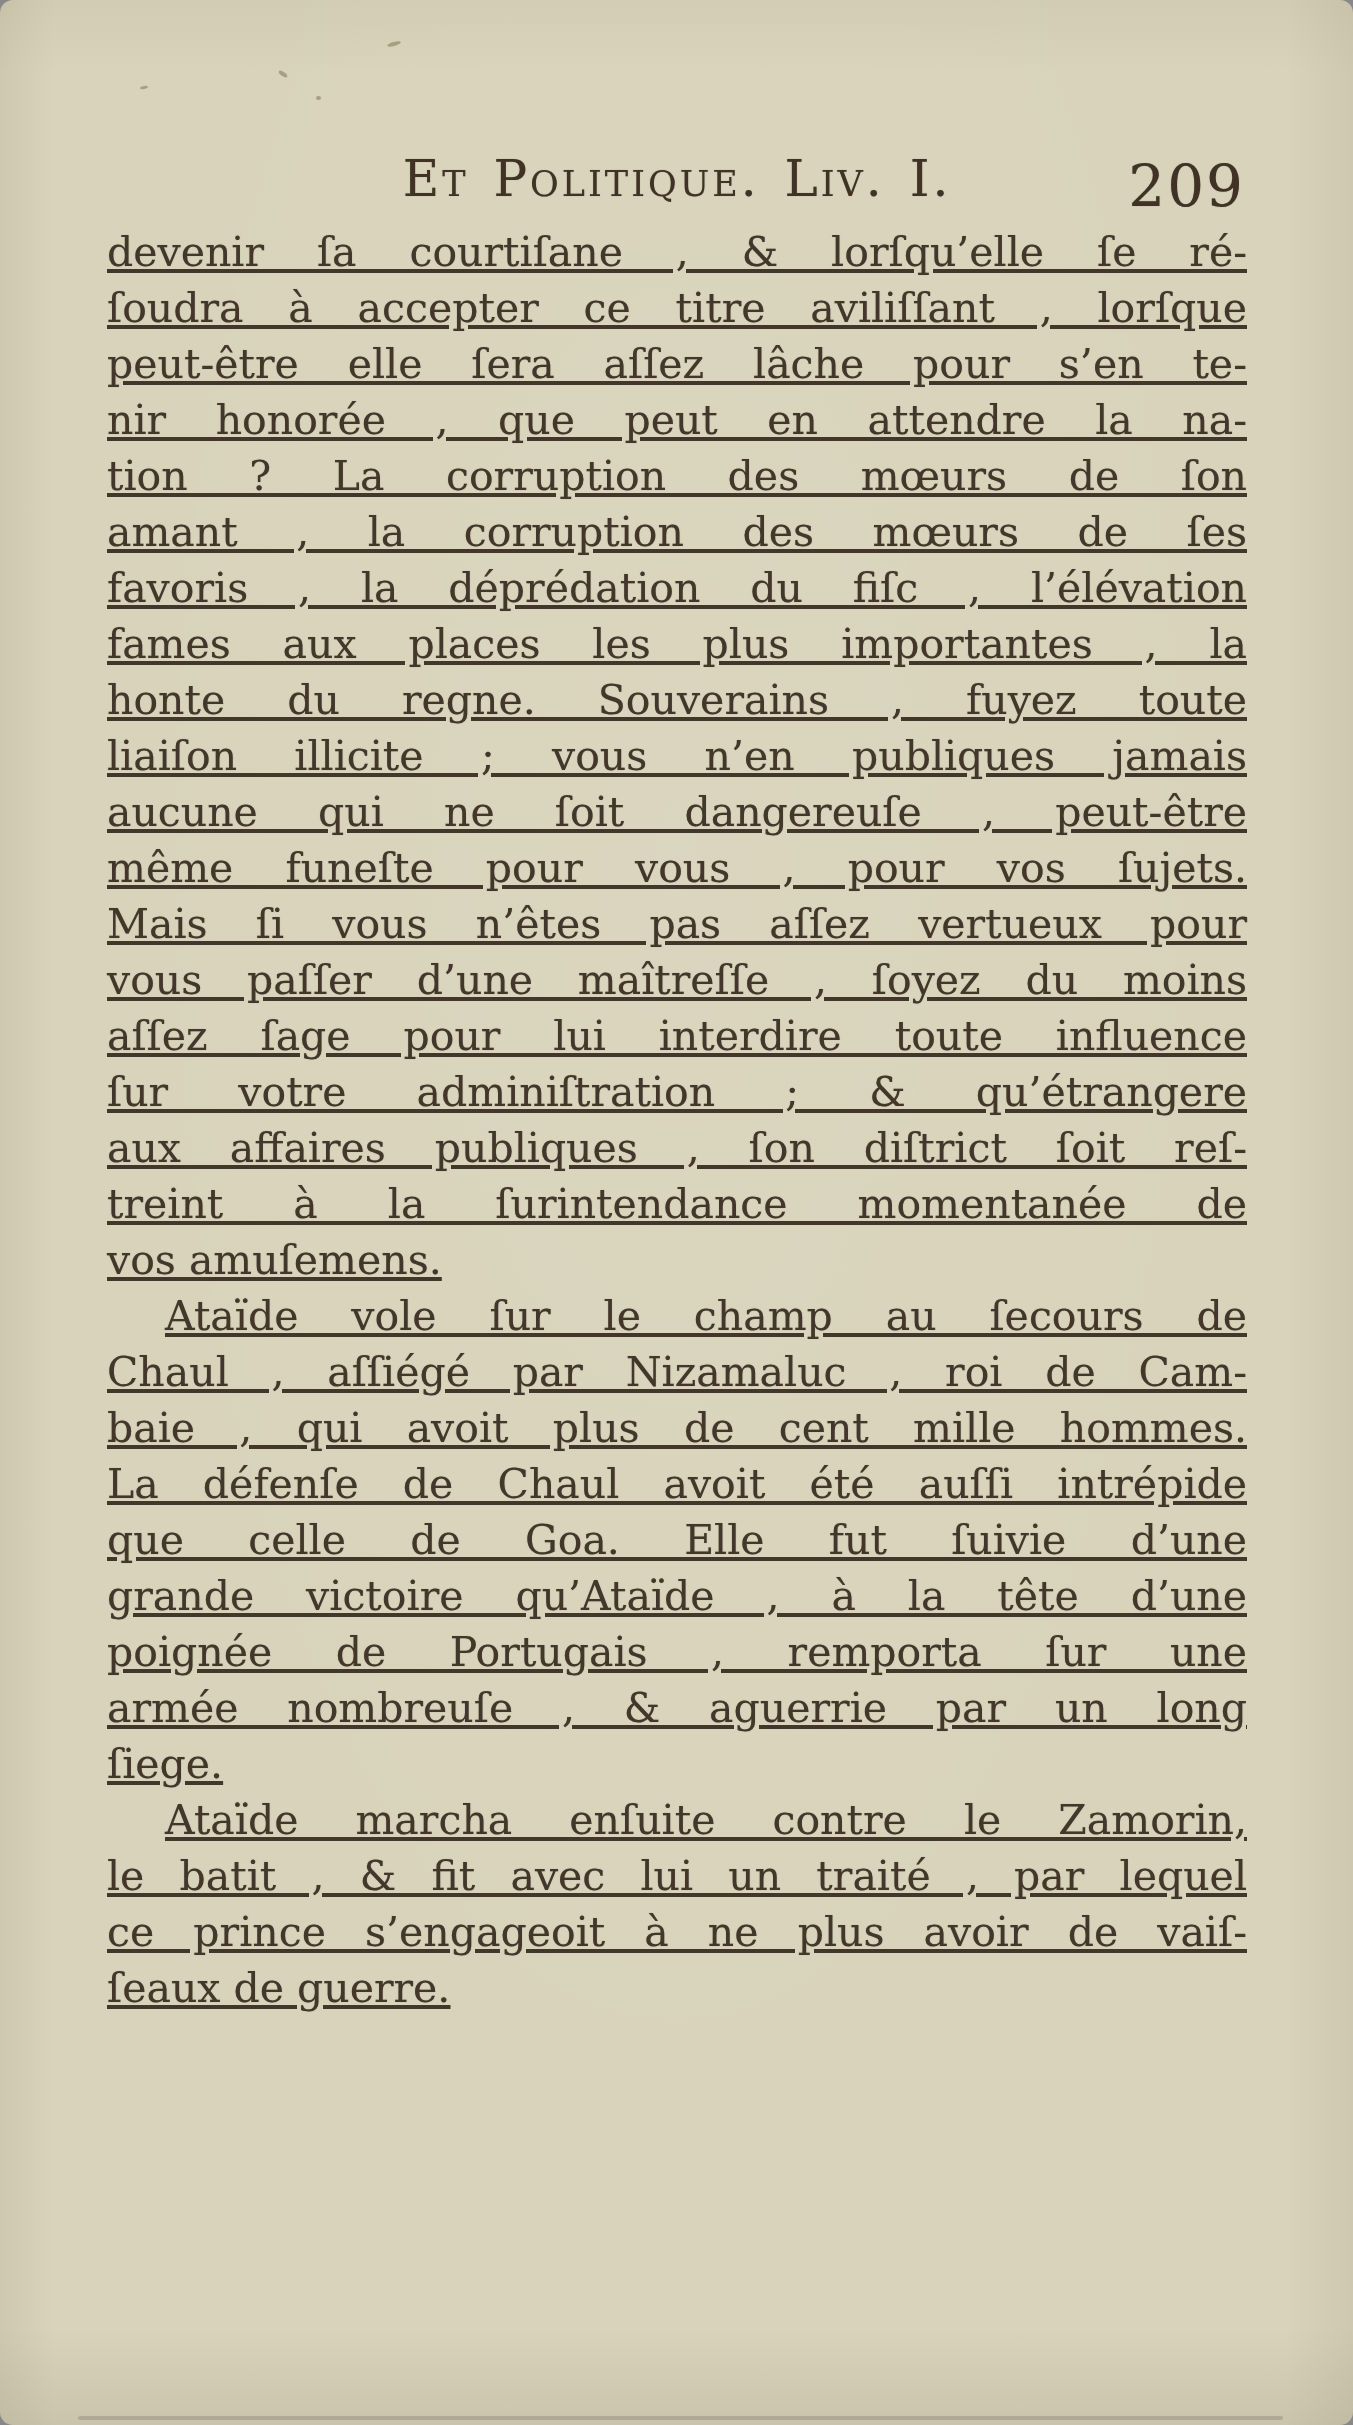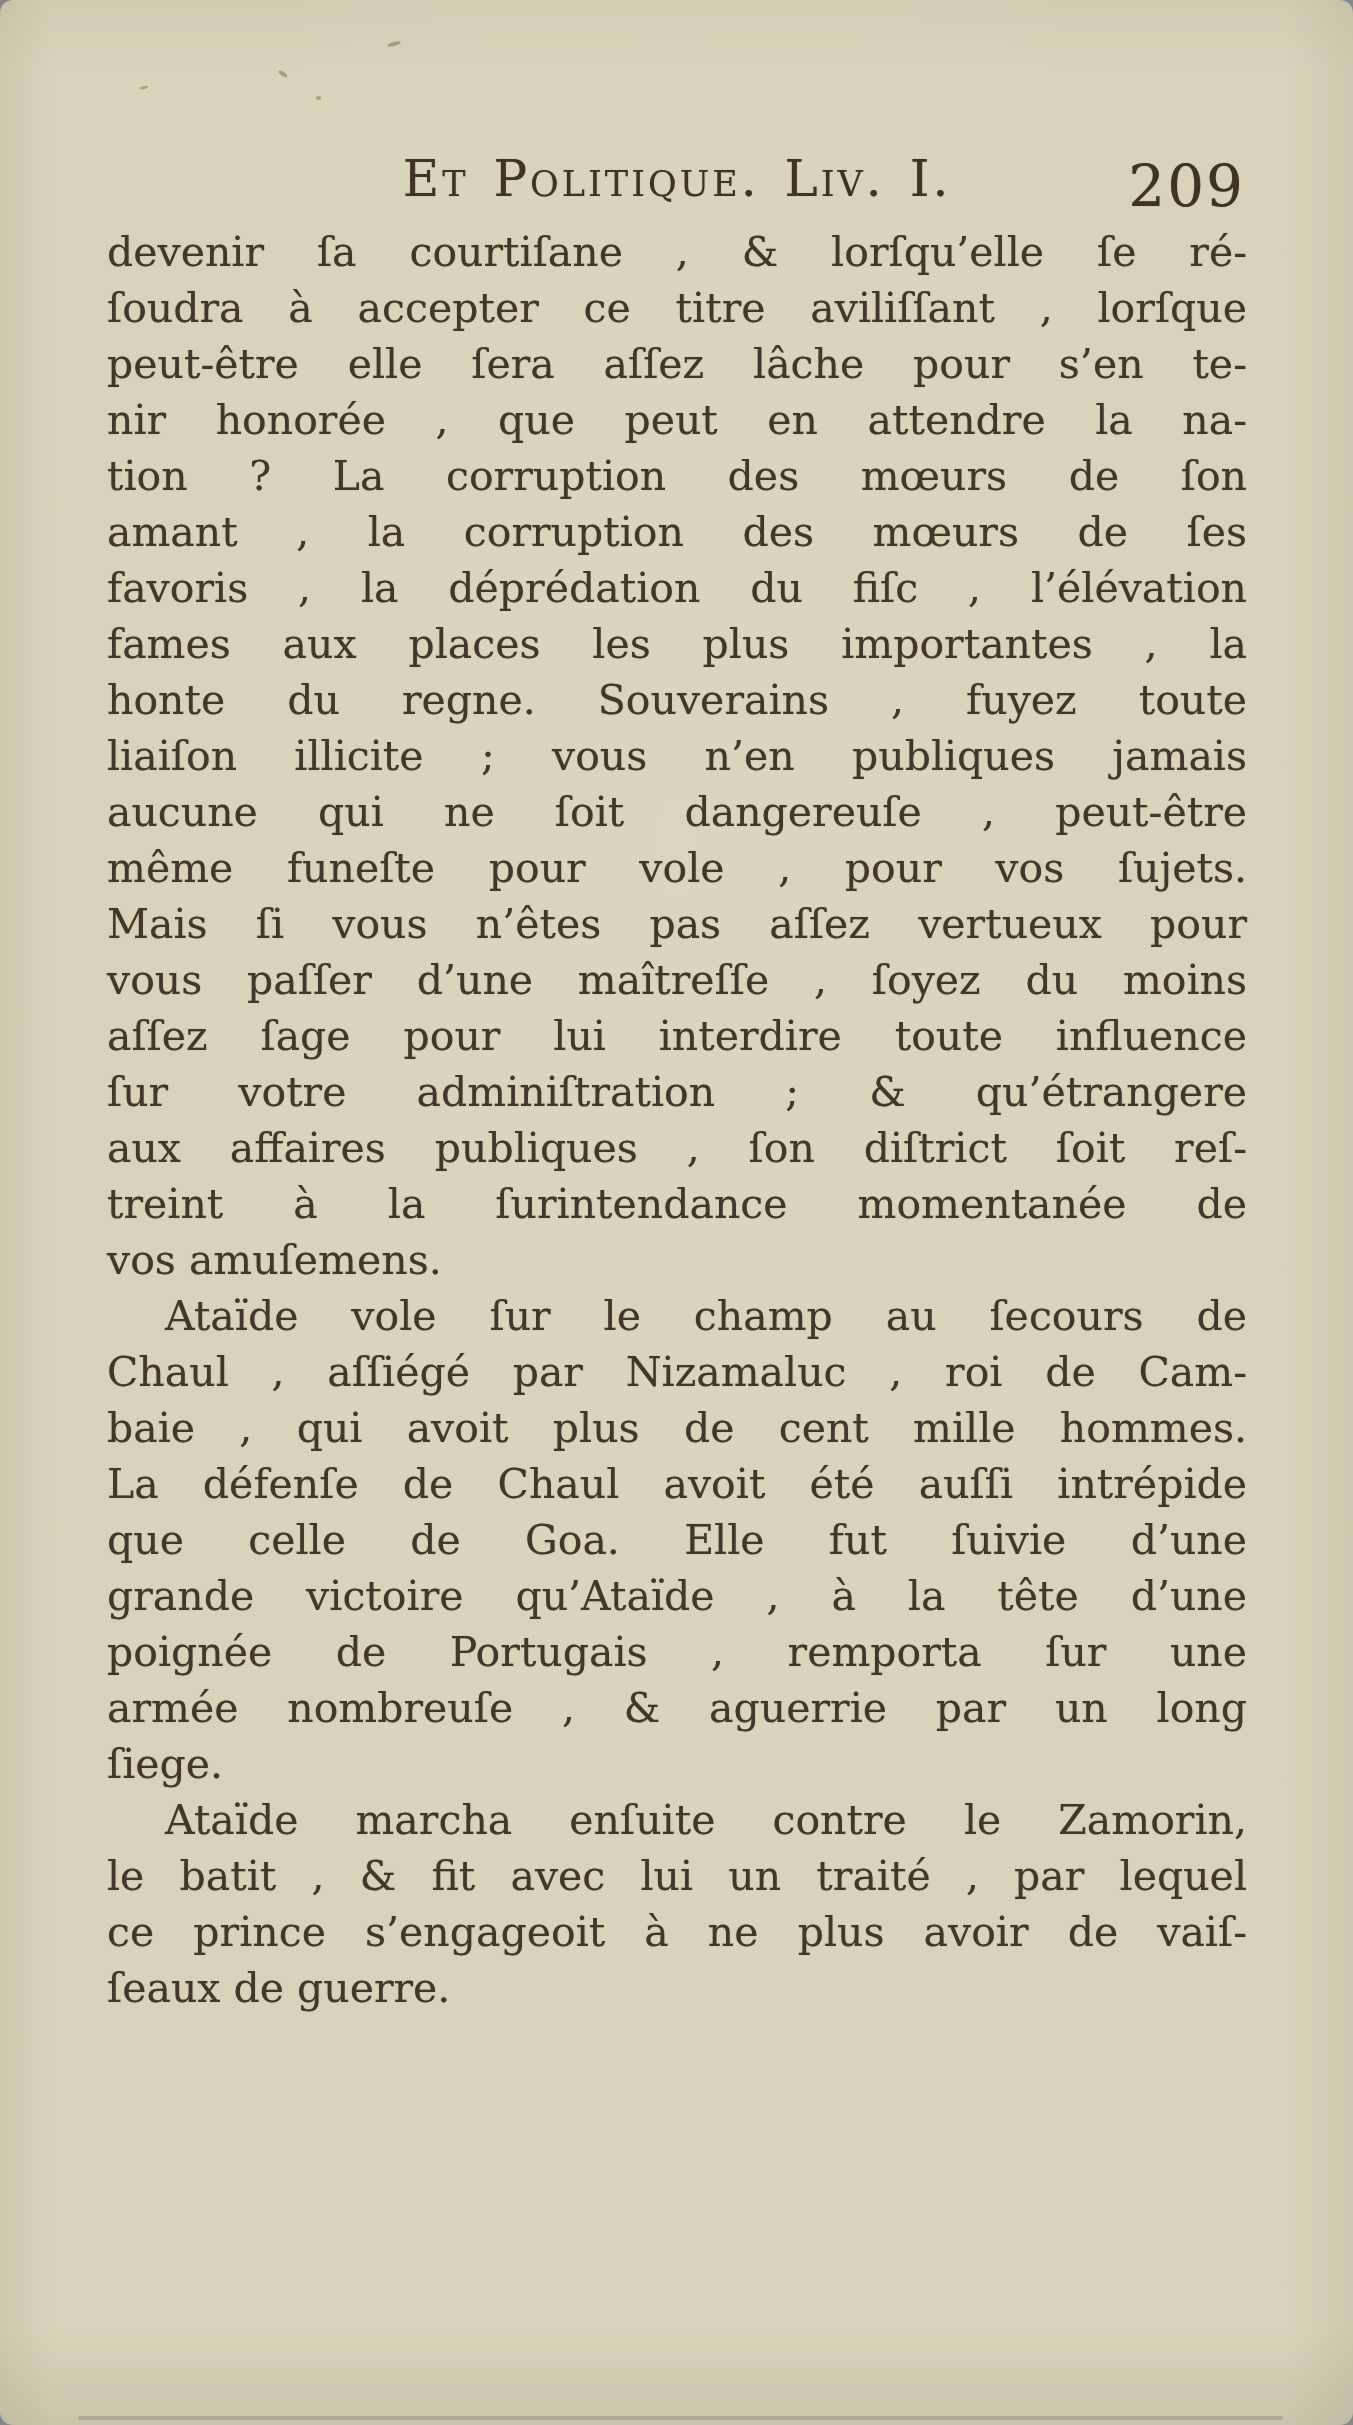--- a/index.html
+++ b/index.html
@@ -54,20 +54,21 @@
     width: 1140px;
   }
   .line {
     font-size: 41px;
     line-height: 56px;
     white-space: nowrap;
     text-align: justify;
     text-align-last: justify;
     color: #43362a;
     text-shadow: 0 0 1px rgba(67,54,42,0.40);
+    text-decoration: underline;
   }
   
   .line::after { content: none; }
   .line.indent { text-indent: 58px; }
   .line.para-end { text-align: center; text-align-last: left; }
   .speck {
     position: absolute;
     background: rgba(110,95,60,0.45);
     border-radius: 50%;
   }
@@ -96,21 +97,21 @@
     <div class="line">ſoudra à accepter ce titre aviliſſant , lorſque</div>
     <div class="line">peut-être elle ſera aſſez lâche pour s’en te-</div>
     <div class="line">nir honorée , que peut en attendre la na-</div>
     <div class="line">tion ? La corruption des mœurs de ſon</div>
     <div class="line">amant , la corruption des mœurs de ſes</div>
     <div class="line">favoris , la déprédation du fiſc , l’élévation</div>
     <div class="line">fames aux places les plus importantes , la</div>
     <div class="line">honte du regne. Souverains , fuyez toute</div>
     <div class="line">liaiſon illicite ; vous n’en publiques jamais</div>
     <div class="line">aucune qui ne ſoit dangereuſe , peut-être</div>
-    <div class="line">même funeſte pour vole , pour vos ſujets.</div>
+    <div class="line">même funeſte pour vous , pour vos ſujets.</div>
     <div class="line">Mais ſi vous n’êtes pas aſſez vertueux pour</div>
     <div class="line">vous paſſer d’une maîtreſſe , ſoyez du moins</div>
     <div class="line">aſſez ſage pour lui interdire toute influence</div>
     <div class="line">ſur votre adminiſtration ; &amp; qu’étrangere</div>
     <div class="line">aux affaires publiques , ſon diſtrict ſoit reſ-</div>
     <div class="line">treint à la ſurintendance momentanée de</div>
     <div class="line para-end">vos amuſemens.</div>
     <div class="line indent">Ataïde vole ſur le champ au ſecours de</div>
     <div class="line">Chaul , aſſiégé par Nizamaluc , roi de Cam-</div>
     <div class="line">baie , qui avoit plus de cent mille hommes.</div>

